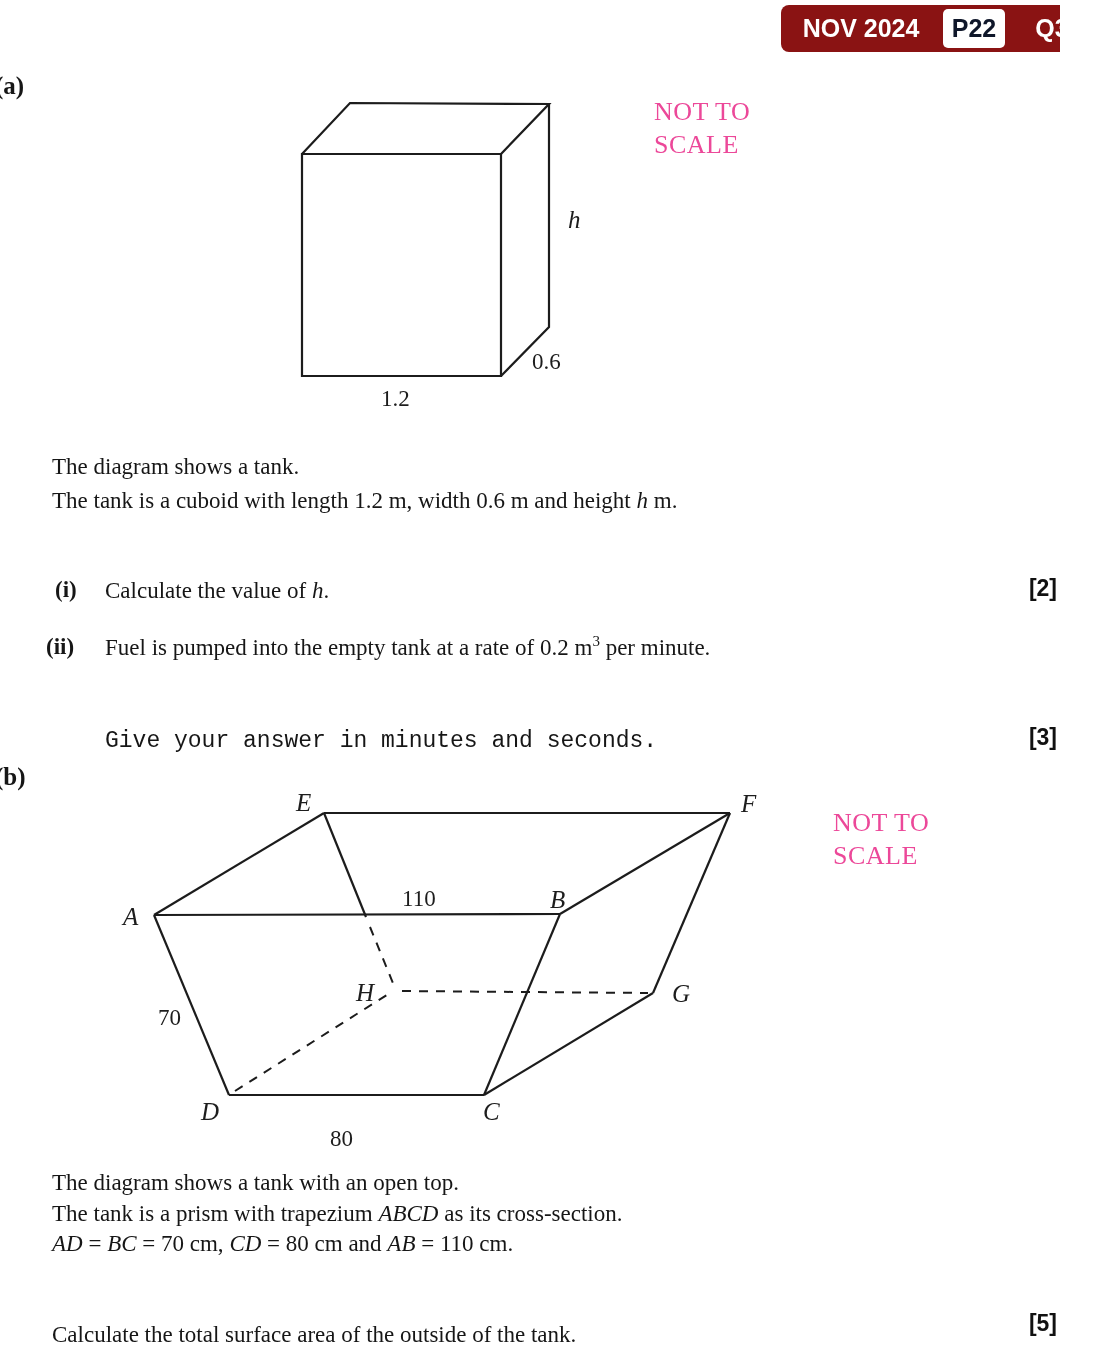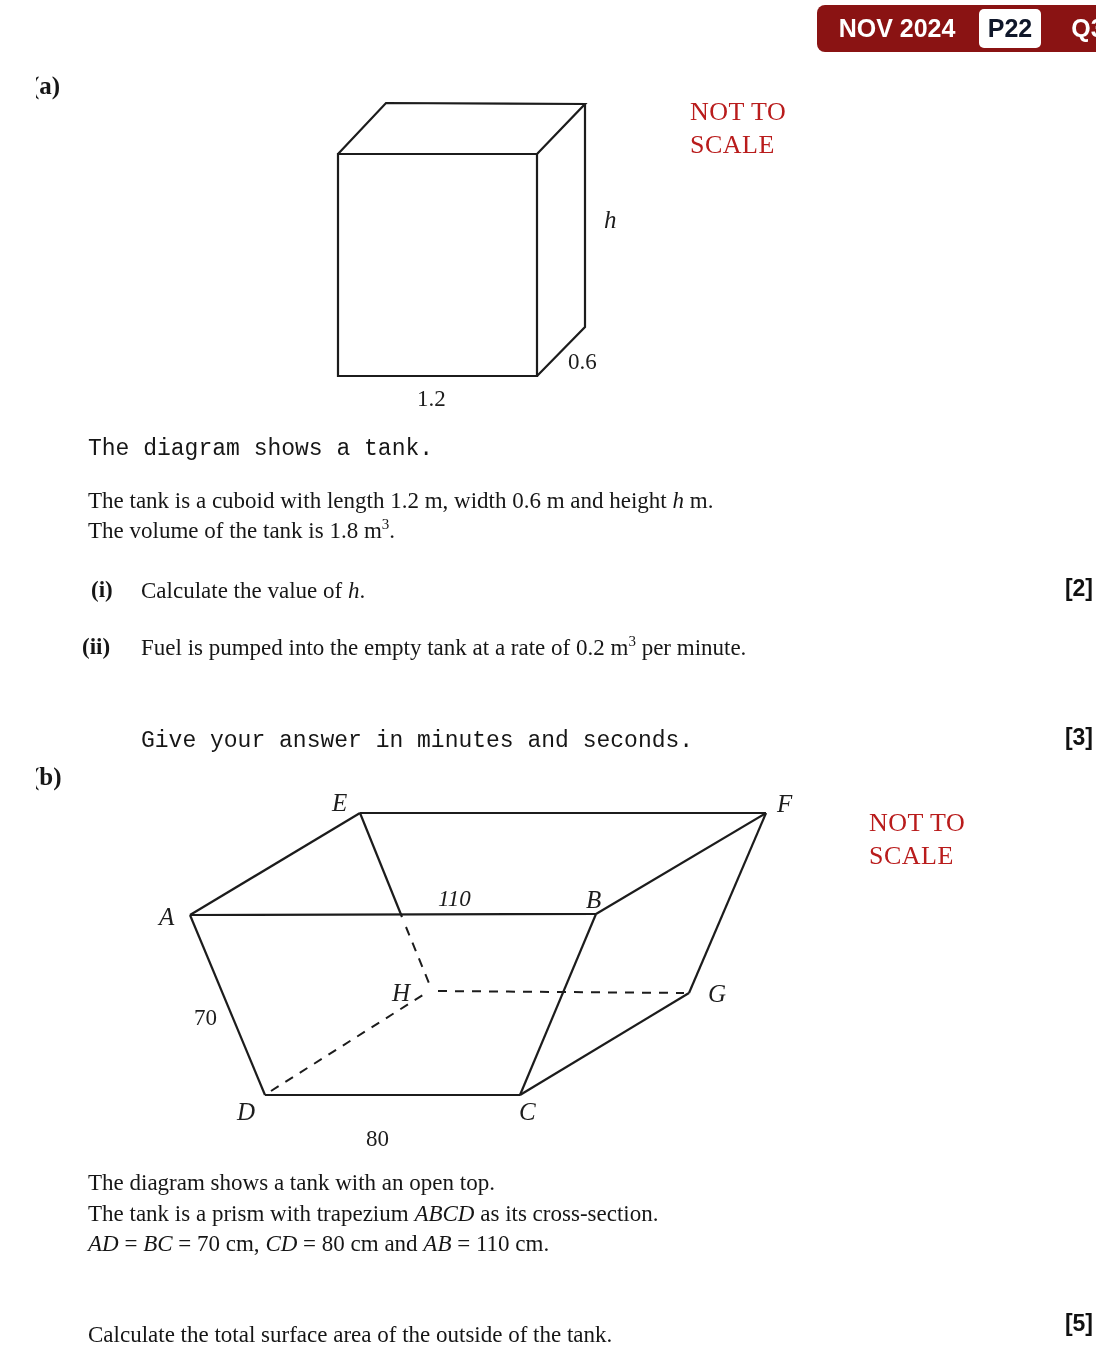--- a/index.html
+++ b/index.html
@@ -1,37 +1,37 @@
 <!DOCTYPE html>
 <html><head>
 <meta charset="utf-8">
 <style>
   html,body { margin:0; padding:0; background:#ffffff; }
   .page {
     position:relative; width:1060px; height:1345px; background:#ffffff;
-    font-family:"Liberation Serif", serif; color:#161616; overflow:hidden;margin-left:36px;
+    font-family:"Liberation Serif", serif; color:#161616; overflow:hidden;
   }
 
   
   .badge {
     position:absolute; left:781px; top:5px; width:316px; height:47px;
     background:#8a1313; border-radius:8px; display:flex; align-items:center;
     font-family:"Liberation Sans", sans-serif; font-weight:700; font-size:25px;
     color:#ffffff;
   }
   .badge .session { flex:0 0 160px; text-align:center; }
   .badge .paper-box {
     flex:0 0 62px; background:#ffffff; color:#0f172a; height:39px; line-height:39px;
     border-radius:5px; text-align:center; margin:0 2px;
   }
   .badge .qnum { flex:1; text-align:center; }
 
   
   .part-label { position:absolute; font-weight:700; font-size:25px; }
-  .nts { position:absolute; font-size:26px; line-height:33px; color:#b91c1c; letter-spacing:0.5px; }
+  .nts { position:absolute; font-size:26px; line-height:33px; color:#ec4899; letter-spacing:0.5px; }
   .body-line { position:absolute; font-size:23px; line-height:30px; white-space:nowrap; }
   .body-line i { font-style:italic; }
   sup { font-size:15px; vertical-align:super; line-height:0; }
   .mark {
     position:absolute; right:3px; font-family:"Liberation Sans", sans-serif;
     font-weight:700; font-size:23px; color:#111111;
   }
   .subq-label { position:absolute; font-weight:700; font-size:23px; }
 
   
@@ -65,23 +65,22 @@
 
   <div class="dlabel" style="left:568px; top:206px;">h</div>
   <div class="dnum" style="left:532px; top:349px;">0.6</div>
   <div class="dnum" style="left:381px; top:386px;">1.2</div>
 
   <div class="nts" style="left:654px; top:95px;">
     <div>NOT TO</div>
     <div>SCALE</div>
   </div>
 
-  <div class="body-line" style="left:52px; top:434px;font-family:Liberation Mono, monospace;">The diagram shows a tank.</div>
+  <div class="body-line" style="left:52px; top:452px;">The diagram shows a tank.</div>
   <div class="body-line" style="left:52px; top:486px;"><span>The tank is a cuboid with length 1.2 m, width 0.6 m and height </span><i>h</i><span> m.</span></div>
-  <div class="body-line" style="left:52px; top:516px;"><span>The volume of the tank is 1.8 m</span><sup>3</sup><span>.</span></div>
 
   <div class="subq-label" style="left:55px; top:577px;">(i)</div>
   <div class="body-line" style="left:105px; top:576px;"><span>Calculate the value of </span><i>h</i><span>.</span></div>
   <div class="mark" style="top:575px;">[2]</div>
 
   <div class="subq-label" style="left:46px; top:634px;">(ii)</div>
   <div class="body-line" style="left:105px; top:633px;"><span>Fuel is pumped into the empty tank at a rate of 0.2 m</span><sup>3</sup><span> per minute.</span></div>
   <div class="body-line" style="left:105px; top:726px;font-family:Liberation Mono, monospace;">Give your answer in minutes and seconds.</div>
   <div class="mark" style="top:724px;">[3]</div>
 
@@ -109,21 +108,21 @@
 
   <div class="dlabel" style="left:296px; top:789px;">E</div>
   <div class="dlabel" style="left:741px; top:790px;">F</div>
   <div class="dlabel" style="left:123px; top:903px;">A</div>
   <div class="dlabel" style="left:550px; top:886px;">B</div>
   <div class="dlabel" style="left:356px; top:979px;">H</div>
   <div class="dlabel" style="left:672px; top:980px;">G</div>
   <div class="dlabel" style="left:201px; top:1098px;">D</div>
   <div class="dlabel" style="left:483px; top:1098px;">C</div>
 
-  <div class="dnum" style="left:402px; top:886px;font-style:italic;">110</div>
+  <div class="dnum" style="left:402px; top:886px;">110</div>
   <div class="dnum" style="left:158px; top:1005px;">70</div>
   <div class="dnum" style="left:330px; top:1126px;">80</div>
 
   <div class="nts" style="left:833px; top:806px;">
     <div>NOT TO</div>
     <div>SCALE</div>
   </div>
 
   <div class="body-line" style="left:52px; top:1199px;"><span>The tank is a prism with trapezium </span><i>ABCD</i><span> as its cross-section.</span></div>
   <div class="body-line" style="left:52px; top:1168px;">The diagram shows a tank with an open top.</div>

